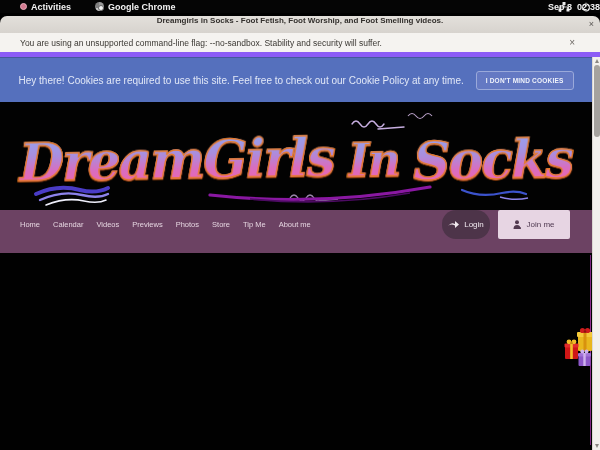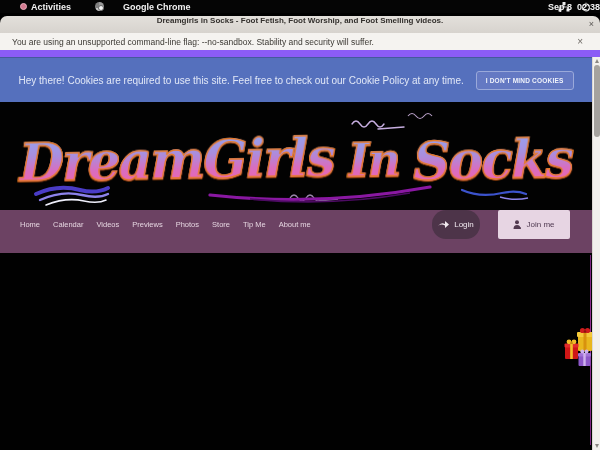--- a/index.html
+++ b/index.html
@@ -4,32 +4,32 @@
 <style>
   * { margin:0; padding:0; box-sizing:border-box; }
   html,body { width:600px; height:450px; overflow:hidden; background:#000; font-family:"Liberation Sans", sans-serif; }
   .screen { position:relative; width:600px; height:450px; background:#000; }
 
   
   .topbar { position:absolute; top:0; left:0; width:600px; height:13px; background:#050505; display:flex; align-items:center; color:#f2f2f2; font-size:9px; font-weight:bold; }
   .topbar .left { display:flex; align-items:center; gap:6px; padding-left:20px; }
   .activities { display:flex; align-items:center; gap:4px; cursor:default; }
   .act-dot { width:7px; height:7px; border-radius:50%; background:#d3798f; border:1px solid #e9aebc; }
-  .appmenu { display:flex; align-items:center; gap:19px; margin-left:18px; }
+  .appmenu { display:flex; align-items:center; gap:4px; margin-left:18px; }
   .chrome-ico { width:9px; height:9px; border-radius:50%; background:conic-gradient(#9a9a9a 0 33%, #c9c9c9 0 66%, #7f7f7f 0 100%); position:relative; }
   .chrome-ico::after { content:""; position:absolute; left:2.5px; top:2.5px; width:4px; height:4px; border-radius:50%; background:#f4f4f4; border:0.5px solid #666; }
   .clock { position:absolute; left:0; right:0; text-align:right; white-space:pre; pointer-events:none; }
   .topbar .right { margin-left:auto; display:flex; align-items:center; gap:11px; padding-right:9px; }
 
   
   .titlebar { position:absolute; top:16px; left:0; width:600px; height:17px; background:linear-gradient(#e3e0db,#d7d3ce); border-radius:7px 7px 0 0; display:flex; align-items:flex-start; justify-content:center; font-size:8px; font-weight:bold; color:#33302d; }
   .titlebar .win-close { position:absolute; right:6px; top:3px; color:#5a5754; font-size:9px; font-weight:normal; cursor:default; }
 
   
-  .infobar { position:absolute; top:33px; left:0; width:600px; height:24px; background:#f5f3f0; border-bottom:7px solid #8b5cf6; display:flex; align-items:center; color:#3b3833; font-size:8.5px; padding:0 12px; }
+  .infobar { position:absolute; top:33px; left:0; width:600px; height:24px; background:#f5f3f0; border-bottom:5px solid #8b5cf6; display:flex; align-items:center; color:#3b3833; font-size:8.5px; padding:0 20px; }
   .infobar .bar-close { margin-left:auto; color:#6e6a66; font-size:10px; padding-right:5px; cursor:default; }
 
   
   .viewport { position:absolute; top:57px; left:0; width:600px; height:393px; background:#000; }
 
   
   .scrollbar { position:absolute; top:0; right:0; width:8px; height:393px; background:#f2f0ed; border-left:1px solid #dcd8d3; }
   .sb-arrow { position:absolute; left:0; width:8px; height:8px; display:flex; align-items:center; justify-content:center; }
   .sb-up { top:0; } .sb-down { bottom:0; }
   .tri-up { width:0; height:0; border-left:2.5px solid transparent; border-right:2.5px solid transparent; border-bottom:4px solid #8a8783; }
@@ -48,21 +48,21 @@
   .logo-deco { position:absolute; left:0; top:0; width:592px; height:108px; pointer-events:none; }
   .logo-link { position:absolute; left:0; top:0; width:592px; height:115px; display:flex; align-items:center; justify-content:center; gap:14px; text-decoration:none; }
   .logo-word { font-family:"DejaVu Serif", serif; font-style:italic; font-weight:bold; font-size:52px; line-height:1; letter-spacing:-2px; background:linear-gradient(180deg,#96a3ef 0%, #a98ede 38%, #d96dbf 68%, #f063b0 100%); -webkit-background-clip:text; background-clip:text; color:transparent; -webkit-text-stroke:1.3px #e87b28; transform:rotate(-1deg); filter:drop-shadow(0 1px 0 #7c3708); }
   .logo-word.small { font-size:46px; }
 
   
   .navbar { position:absolute; top:153px; left:0; width:592px; height:43px; background:#6c4263; display:flex; align-items:center; padding:0 22px 14px 20px; }
   .nav-item { color:#e5d5e0; font-size:7.5px; margin-right:13px; cursor:pointer; white-space:nowrap; }
   .nav-spacer { flex:1; }
   .btn-login { width:48px; height:29px; background:#4d3449; border-radius:14px; display:flex; align-items:center; justify-content:center; gap:5px; color:#f1e9ef; font-size:8px; cursor:pointer; }
-  .btn-join { width:72px; height:29px; background:#e7d5e3; border-radius:2px; display:flex; align-items:center; justify-content:center; gap:5px; color:#4f3950; font-size:8px; margin-left:18px; cursor:pointer; }
+  .btn-join { width:72px; height:29px; background:#e7d5e3; border-radius:2px; display:flex; align-items:center; justify-content:center; gap:5px; color:#4f3950; font-size:8px; margin-left:8px; cursor:pointer; }
 
   
   .content { position:absolute; top:196px; left:0; width:592px; height:197px; background:#010101; }
   .content-edge { position:absolute; right:1px; top:2px; width:1px; height:190px; background:linear-gradient(180deg,#8f2a96,#b23bb0 40%,#8f2a96); opacity:0.85; }
   .gift-widget { position:absolute; right:-4px; top:70px; width:32px; height:50px; cursor:pointer; }
 </style>
 </head>
 <body>
 
 <div class="screen">

